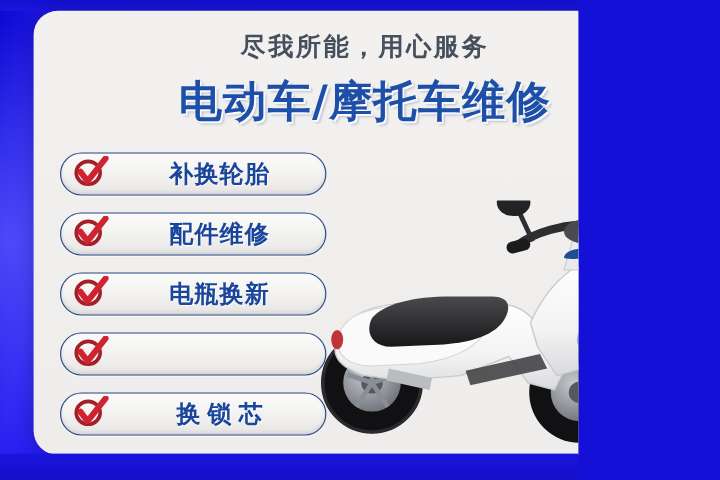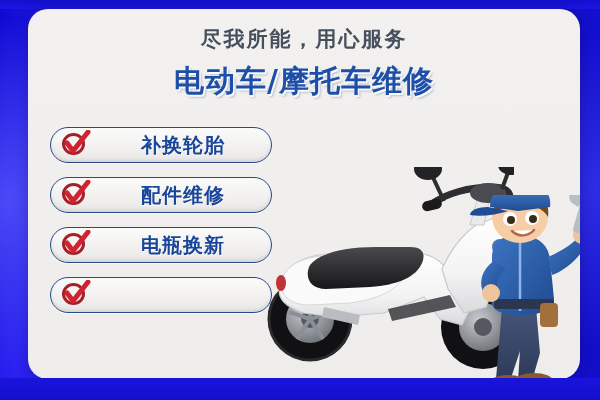--- a/index.html
+++ b/index.html
@@ -2,21 +2,21 @@
 <html><head>
 <meta charset="utf-8">
 <style>
   html,body{margin:0;padding:0;}
   body{
     width:600px;height:400px;overflow:hidden;
     font-family:"Liberation Sans","DejaVu Sans",sans-serif;
     background:#1410d8;
   }
   .poster{
-    position:relative;width:600px;height:400px;overflow:hidden;
+    position:relative;width:482px;height:400px;overflow:hidden;
     background:linear-gradient(100deg,#0d0ad0 0%,#2a1ff0 12%,#1712e2 40%,#1410d6 72%,#120ec8 100%);
   }
   
   .bg-glow{
     position:absolute;left:0;top:0;width:600px;height:400px;
     background:
       radial-gradient(ellipse 180px 260px at 8px 200px, rgba(90,90,255,.75), rgba(20,16,216,0) 70%),
       radial-gradient(ellipse 140px 220px at 596px 190px, rgba(70,70,250,.55), rgba(20,16,216,0) 72%);
     pointer-events:none;
   }
@@ -29,21 +29,21 @@
   }
   
   .subtitle{
     position:absolute;top:16px;left:0;width:552px;text-align:center;
     font-size:21px;font-weight:700;letter-spacing:2px;
     color:#464f5c;
     font-family:"DejaVu Sans","Liberation Sans",sans-serif;
   }
   .title{
     position:absolute;top:52px;left:0;width:552px;text-align:center;
-    font-size:30px;font-weight:700;letter-spacing:1px;
+    font-size:36px;font-weight:700;letter-spacing:1px;
     color:#1d4fa8;
     font-family:"DejaVu Sans","Liberation Sans",sans-serif;
     text-shadow:1.5px 1.5px 0 rgba(255,255,255,.9), 2.5px 2.5px 2px rgba(60,80,140,.30);
     white-space:nowrap;
   }
   
   .pills{position:absolute;left:22px;top:118px;width:240px;}
   .pill{
     position:relative;display:flex;align-items:center;
     width:222px;height:36px;margin-bottom:14px;
@@ -131,20 +131,29 @@
 
       <div class="pill">
         <span class="chk">
           <span class="ring"></span>
           <svg width="30" height="28" viewBox="0 0 30 28">
             <path d="M6 13 L12 21 L27 2" stroke="#cf2430" stroke-width="5" fill="none" stroke-linecap="round" stroke-linejoin="round"></path>
           </svg>
         </span>
       </div>
 
+      <div class="pill wide">
+        <span class="chk">
+          <span class="ring"></span>
+          <svg width="30" height="28" viewBox="0 0 30 28">
+            <path d="M6 13 L12 21 L27 2" stroke="#cf2430" stroke-width="5" fill="none" stroke-linecap="round" stroke-linejoin="round"></path>
+          </svg>
+        </span>
+        <span class="pill-label">换锁芯</span>
+      </div>
 
     </div>
 
     <svg class="scooter" viewBox="0 0 250 222">
       <defs>
         <linearGradient id="bodyG" x1="0" y1="0" x2="0" y2="1">
           <stop offset="0" stop-color="#ffffff"></stop>
           <stop offset="0.6" stop-color="#f3f3f4"></stop>
           <stop offset="1" stop-color="#d9dadc"></stop>
         </linearGradient>

